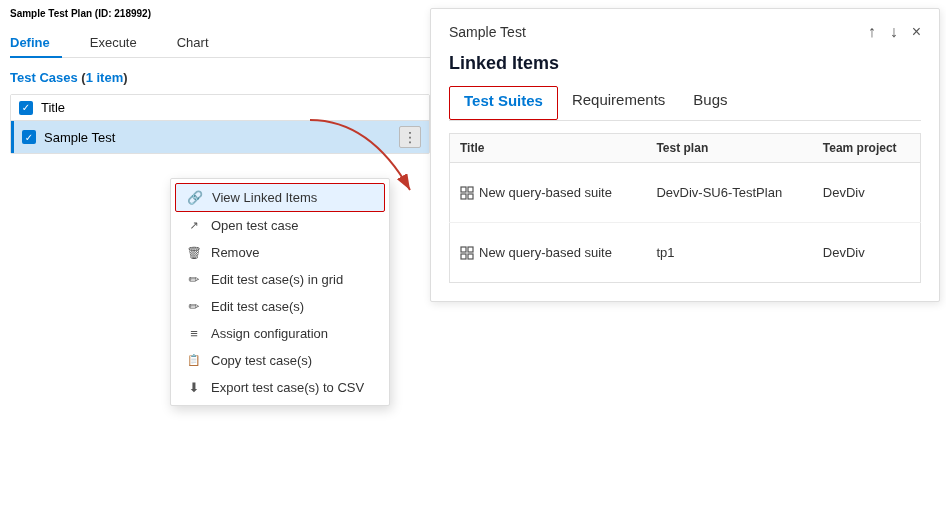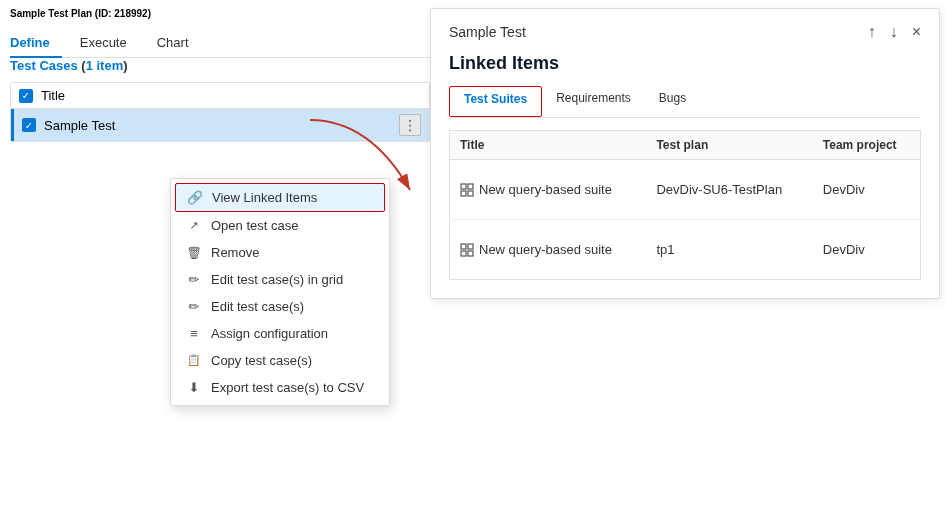--- a/index.html
+++ b/index.html
@@ -23,22 +23,23 @@
 
     .page-title {
       font-size: 10px;
       font-weight: 600;
       color: #000;
       margin-bottom: 10px;
     }
 
     .tabs-bar {
       display: flex;
-      gap: 6px;
+      gap: 16px;
       border-bottom: 1px solid #e0e0e0;
+      margin-bottom: 12px;
       text-align: center;
     }
 
     .tab-item {
       padding: 6px 12px 6px 0;
       margin-right: 12px;
       cursor: pointer;
       font-size: 13px;
       color: #333;
       border-bottom: 2px solid transparent;
@@ -237,21 +238,21 @@
     .sub-tabs {
       display: flex;
       gap: 0;
       border-bottom: 1px solid #e0e0e0;
       margin-bottom: 12px;
     }
 
     .sub-tab {
       padding: 5px 14px 11px 14px;
       cursor: pointer;
-      font-size: 12px;
+      font-size: 15px;
       color: #333;
       border-bottom: 2px solid transparent;
       margin-bottom: -1px;
     }
 
     .sub-tab.active {
       color: #0078d4;
       border-bottom: 2px solid #0078d4;
       font-weight: 600;
       border: 1px solid #c00;

